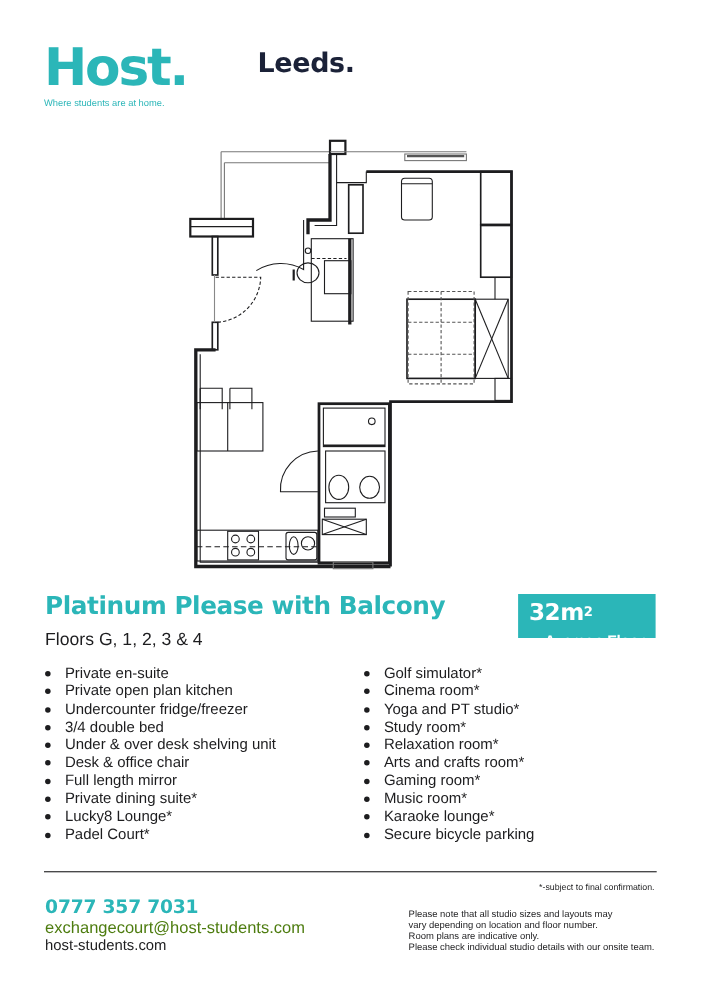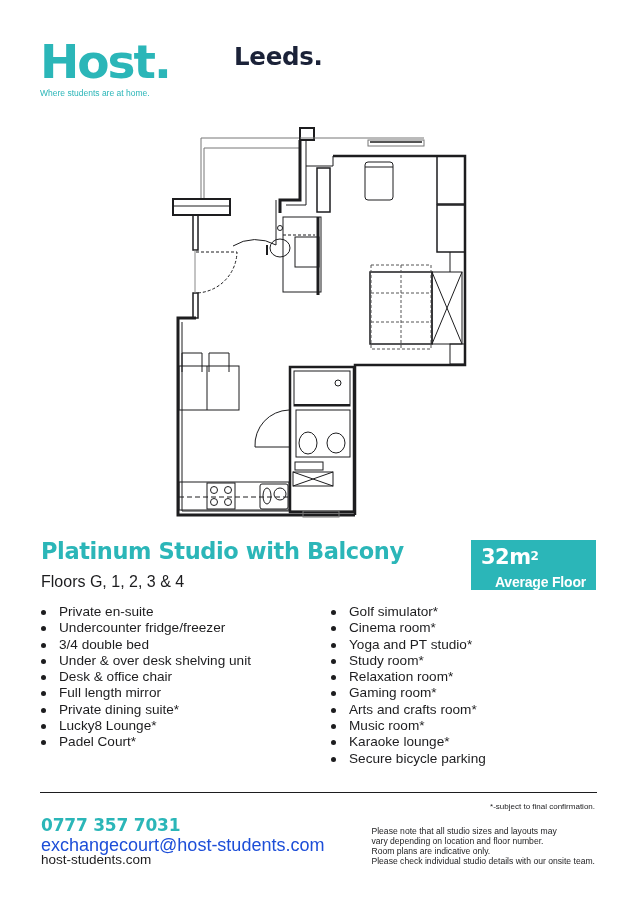--- a/index.html
+++ b/index.html
@@ -12,36 +12,36 @@
 
     .site { position: absolute; left: 234px; top: 42px; font-family: "DejaVu Sans", "Liberation Sans", sans-serif; font-weight: bold; font-size: 24.5px; line-height: 29px; letter-spacing: -0.3px; }
     .site-line1 { color: #2bb6b8; }
     .site-line2 { color: #1b2238; }
 
     .plan { position: absolute; left: 160px; top: 120px; width: 320px; height: 405px; }
 
     .studio-title { position: absolute; left: 41px; top: 538px; font-family: "DejaVu Sans", "Liberation Sans", sans-serif; font-weight: bold; font-size: 22.5px; color: #2bb6b8; letter-spacing: -0.4px; }
     .floors { position: absolute; left: 41px; top: 573px; font-size: 16px; color: #1d1d1f; }
 
-    .area-box { position: absolute; left: 471px; top: 540px; width: 125px; height: 50px; background: #2bb6b8; color: #ffffff; padding: 5px 10px; }
+    .area-box { position: absolute; left: 471px; top: 540px; width: 125px; height: 40px; background: #2bb6b8; color: #ffffff; padding: 5px 10px; }
     .area-value { font-family: "DejaVu Sans", "Liberation Sans", sans-serif; font-weight: bold; font-size: 21px; line-height: 24px; letter-spacing: -0.5px; }
     .area-value sup { font-size: 12px; vertical-align: top; position: relative; top: -1px; }
     .area-label { font-size: 14px; font-weight: bold; margin-top: 5px; letter-spacing: -0.2px; text-align: right; }
 
     .features { position: absolute; top: 604px; list-style: none; font-size: 13.6px; line-height: 16.3px; color: #1d1d1f; }
     .features li { position: relative; padding-left: 21px; white-space: nowrap; }
     .features li::before { content: ""; position: absolute; left: 3px; top: 6px; width: 5px; height: 5px; border-radius: 50%; background: #1d1d1f; }
     .features.col1 { left: 38px; }
     .features.col2 { left: 328px; }
 
     .divider { position: absolute; left: 40px; top: 792px; width: 557px; height: 1px; background: #1d1d1f; }
 
     .disclaimer-note { position: absolute; right: 42px; top: 802px; font-size: 8px; color: #1d1d1f; text-align: left; }
     .phone { position: absolute; left: 41px; top: 815px; font-family: "DejaVu Sans", "Liberation Sans", sans-serif; font-weight: bold; font-size: 17px; color: #2bb6b8; letter-spacing: -0.2px; }
-    .email { position: absolute; left: 41px; top: 835px; font-size: 18px; color: #1d4ed8; }
+    .email { position: absolute; left: 41px; top: 835px; font-size: 15px; color: #4d7c0f; }
     .web { position: absolute; left: 41px; top: 852px; font-size: 13.5px; color: #1d1d1f; }
     .disclaimer { position: absolute; right: 42px; top: 826px; font-size: 8.6px; line-height: 10px; color: #1d1d1f; text-align: left; }
   </style>
 </head>
 <body>
 
 <div class="logo">
   <div class="logo-word">Host.</div>
   <div class="logo-tag">Where students are at home.</div>
 </div>
@@ -138,48 +138,49 @@
   <circle cx="228" cy="490" r="3.5"></circle>
   <circle cx="214" cy="502" r="3.5"></circle>
   <circle cx="228" cy="502" r="3.5"></circle>
   <rect x="260" y="484" width="28" height="25" rx="2"></rect>
   <ellipse cx="267" cy="496" rx="4" ry="8"></ellipse>
   <circle cx="280" cy="494" r="6"></circle>
 
   <rect x="303" y="511" width="36" height="6" stroke="#777"></rect>
 </svg>
 
-<div class="studio-title">Platinum Studio with Balcony</div>
+<div class="studio-title">Platinum Please with Balcony</div>
 <div class="floors">Floors G, 1, 2, 3 &amp; 4</div>
 
 <div class="area-box">
   <div class="area-value"><span>32m</span><sup>2</sup></div>
   <div class="area-label">Average Floor Space</div>
 </div>
 
 <ul class="features col1">
   <li>Private en-suite</li>
+  <li>Private open plan kitchen</li>
   <li>Undercounter fridge/freezer</li>
   <li>3/4 double bed</li>
   <li>Under &amp; over desk shelving unit</li>
   <li>Desk &amp; office chair</li>
   <li>Full length mirror</li>
   <li>Private dining suite*</li>
   <li>Lucky8 Lounge*</li>
   <li>Padel Court*</li>
 </ul>
 
 <ul class="features col2">
   <li>Golf simulator*</li>
   <li>Cinema room*</li>
   <li>Yoga and PT studio*</li>
   <li>Study room*</li>
   <li>Relaxation room*</li>
+  <li>Arts and crafts room*</li>
   <li>Gaming room*</li>
-  <li>Arts and crafts room*</li>
   <li>Music room*</li>
   <li>Karaoke lounge*</li>
   <li>Secure bicycle parking</li>
 </ul>
 
 <div class="divider"></div>
 
 <div class="disclaimer-note">*-subject to final confirmation.</div>
 
 <div class="phone">0777 357 7031</div>

